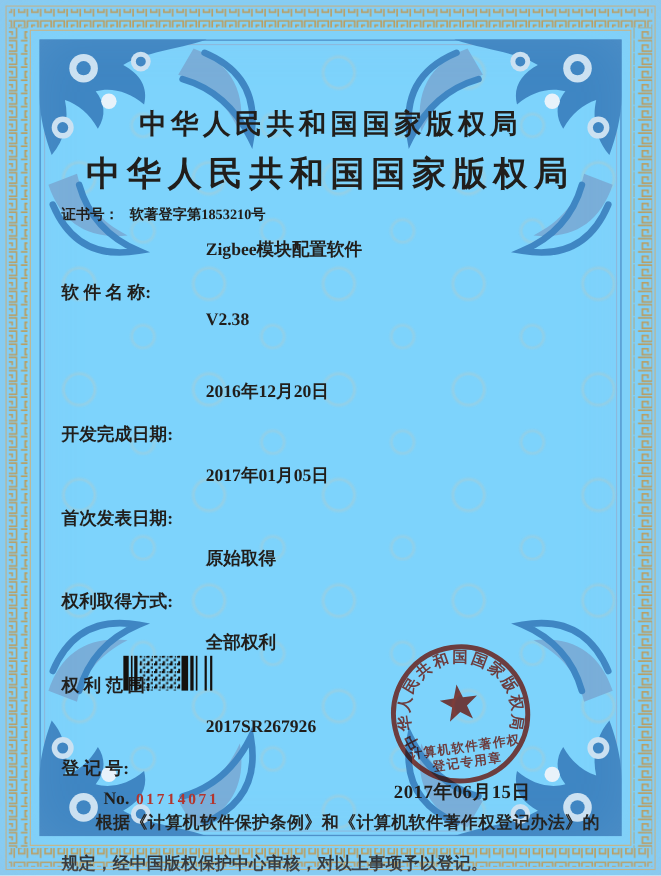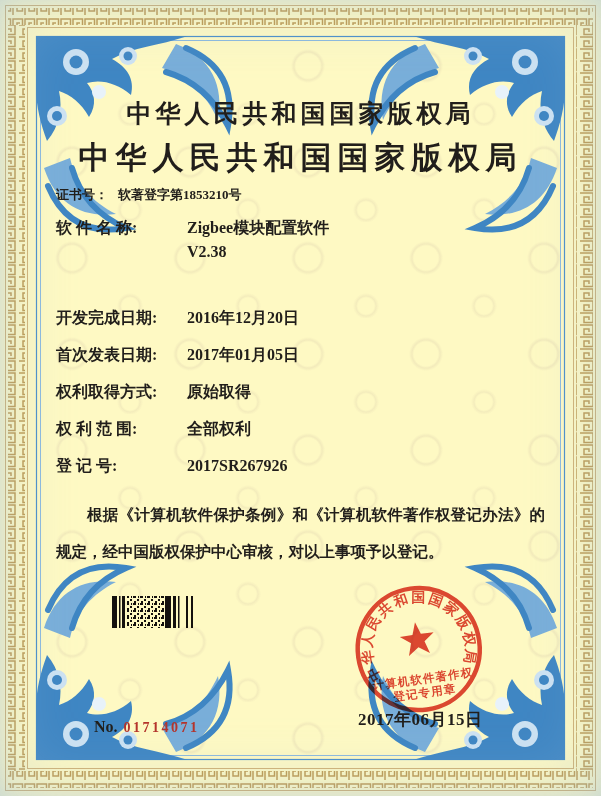--- a/index.html
+++ b/index.html
@@ -1,37 +1,37 @@
 <!DOCTYPE html>
 <html><head>
 <meta charset="utf-8">
 <style>
   html,body{margin:0;padding:0;background:#e8edf3;}
   .page{
     position:relative;width:601px;height:796px;overflow:hidden;
-    background:#fef9c3;
+    background:#7dd3fc;
     font-family:"Liberation Serif","DejaVu Serif",serif;
     color:#211e1b;
   }
   .tint{position:absolute;inset:0;pointer-events:none;z-index:6;
     box-shadow:inset 0 0 70px rgba(160,190,222,.45), inset 0 0 16px rgba(160,190,222,.30);}
   .watermark{position:absolute;inset:30px;z-index:0;opacity:.6;
     background-image:
       radial-gradient(circle 20px at 42px 36px, rgba(213,198,168,0) 12px, rgba(213,198,168,.45) 14px, rgba(213,198,168,0) 17px),
       radial-gradient(circle 15px at 100px 84px, rgba(213,198,168,0) 8px, rgba(213,198,168,.40) 10px, rgba(213,198,168,0) 13px);
     background-size:118px 96px;}
   .border-svg{position:absolute;inset:0;z-index:1;}
   .content{position:absolute;left:56px;right:56px;top:48px;z-index:3;}
   .authority{margin:50px 0 0 0;text-align:center;font-size:25px;font-weight:700;letter-spacing:4px;line-height:32px;}
   .cert-title{margin:8px 0 0 0;text-align:center;font-size:31px;font-weight:700;letter-spacing:6px;line-height:40px;}
   .certno{margin-top:8px;text-align:left;padding-right:18px;font-size:13px;font-weight:700;}
   .certno .lbl{margin-right:10px;}
   .fields{margin-top:12px;font-size:16px;font-weight:700;}
   .frow{display:flex;line-height:24px;}
-  .frow .lbl{flex:0 0 131px;}
+  .frow .lbl{flex:0 0 131px;margin-top:39px;}
   .v2{padding-left:131px;line-height:24px;}
   .gap-a{margin-top:22px;}
   .gap-b{margin-top:42px;}
   .gap-c{margin-top:13px;}
   .statement{margin-top:18px;font-size:15.5px;font-weight:700;line-height:37px;text-indent:2em;text-align:justify;}
   .barcode{position:absolute;left:112px;top:596px;z-index:3;}
   .seal{position:absolute;left:350px;top:582px;width:138px;height:138px;z-index:5;
     opacity:.92;mix-blend-mode:multiply;transform:rotate(-8deg);}
   .issue-date{position:absolute;left:358px;top:708px;z-index:4;font-size:17px;font-weight:700;letter-spacing:.5px;}
   .serial{position:absolute;left:94px;top:718px;z-index:4;font-size:16px;font-weight:700;}

